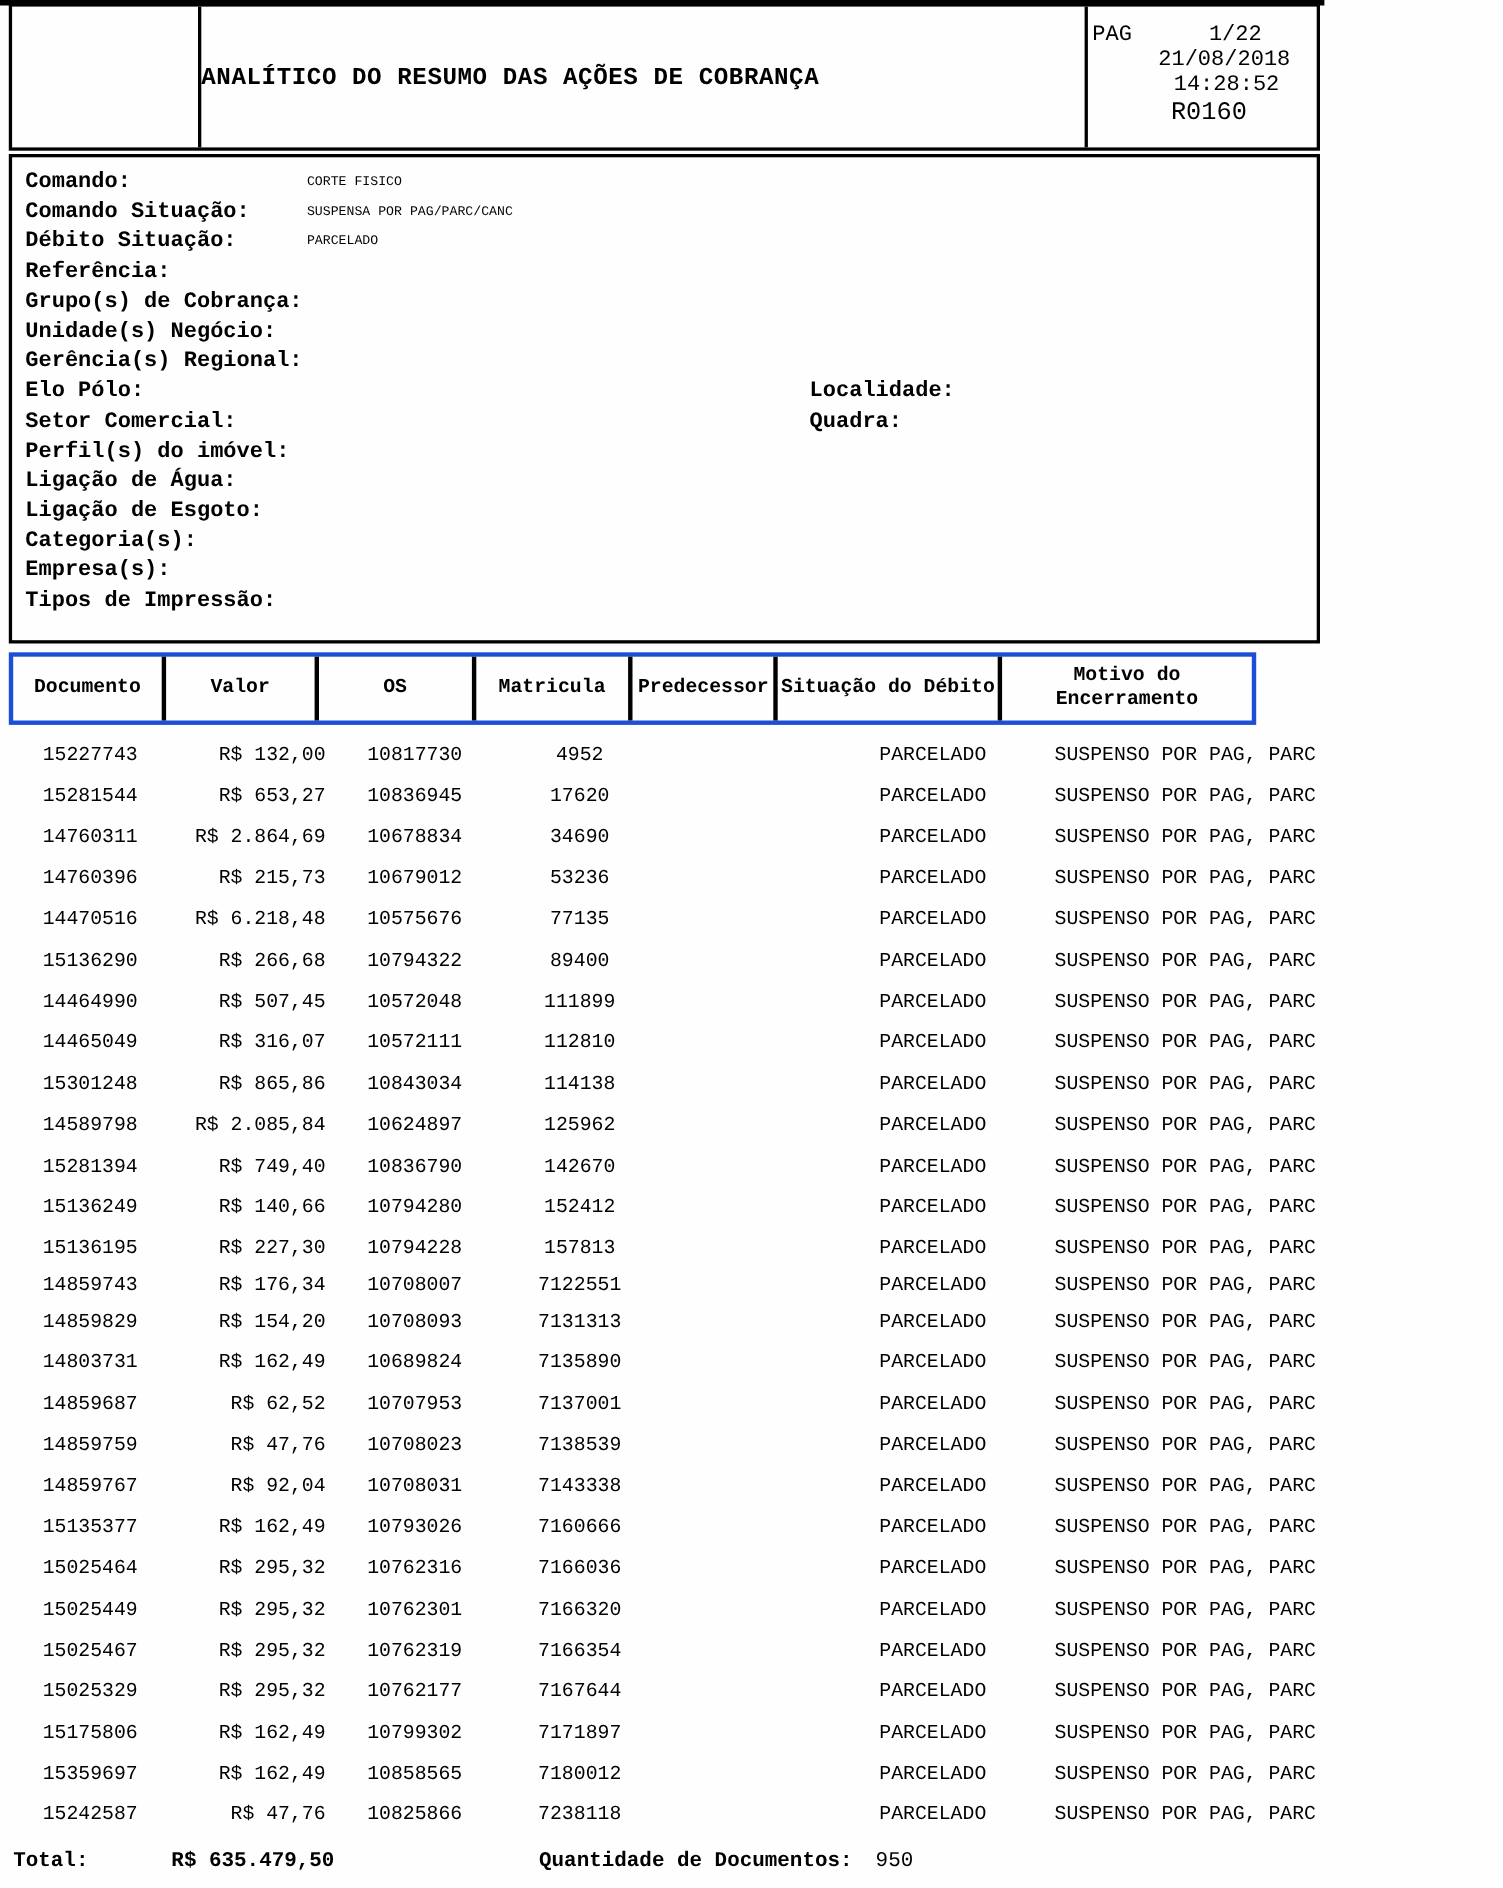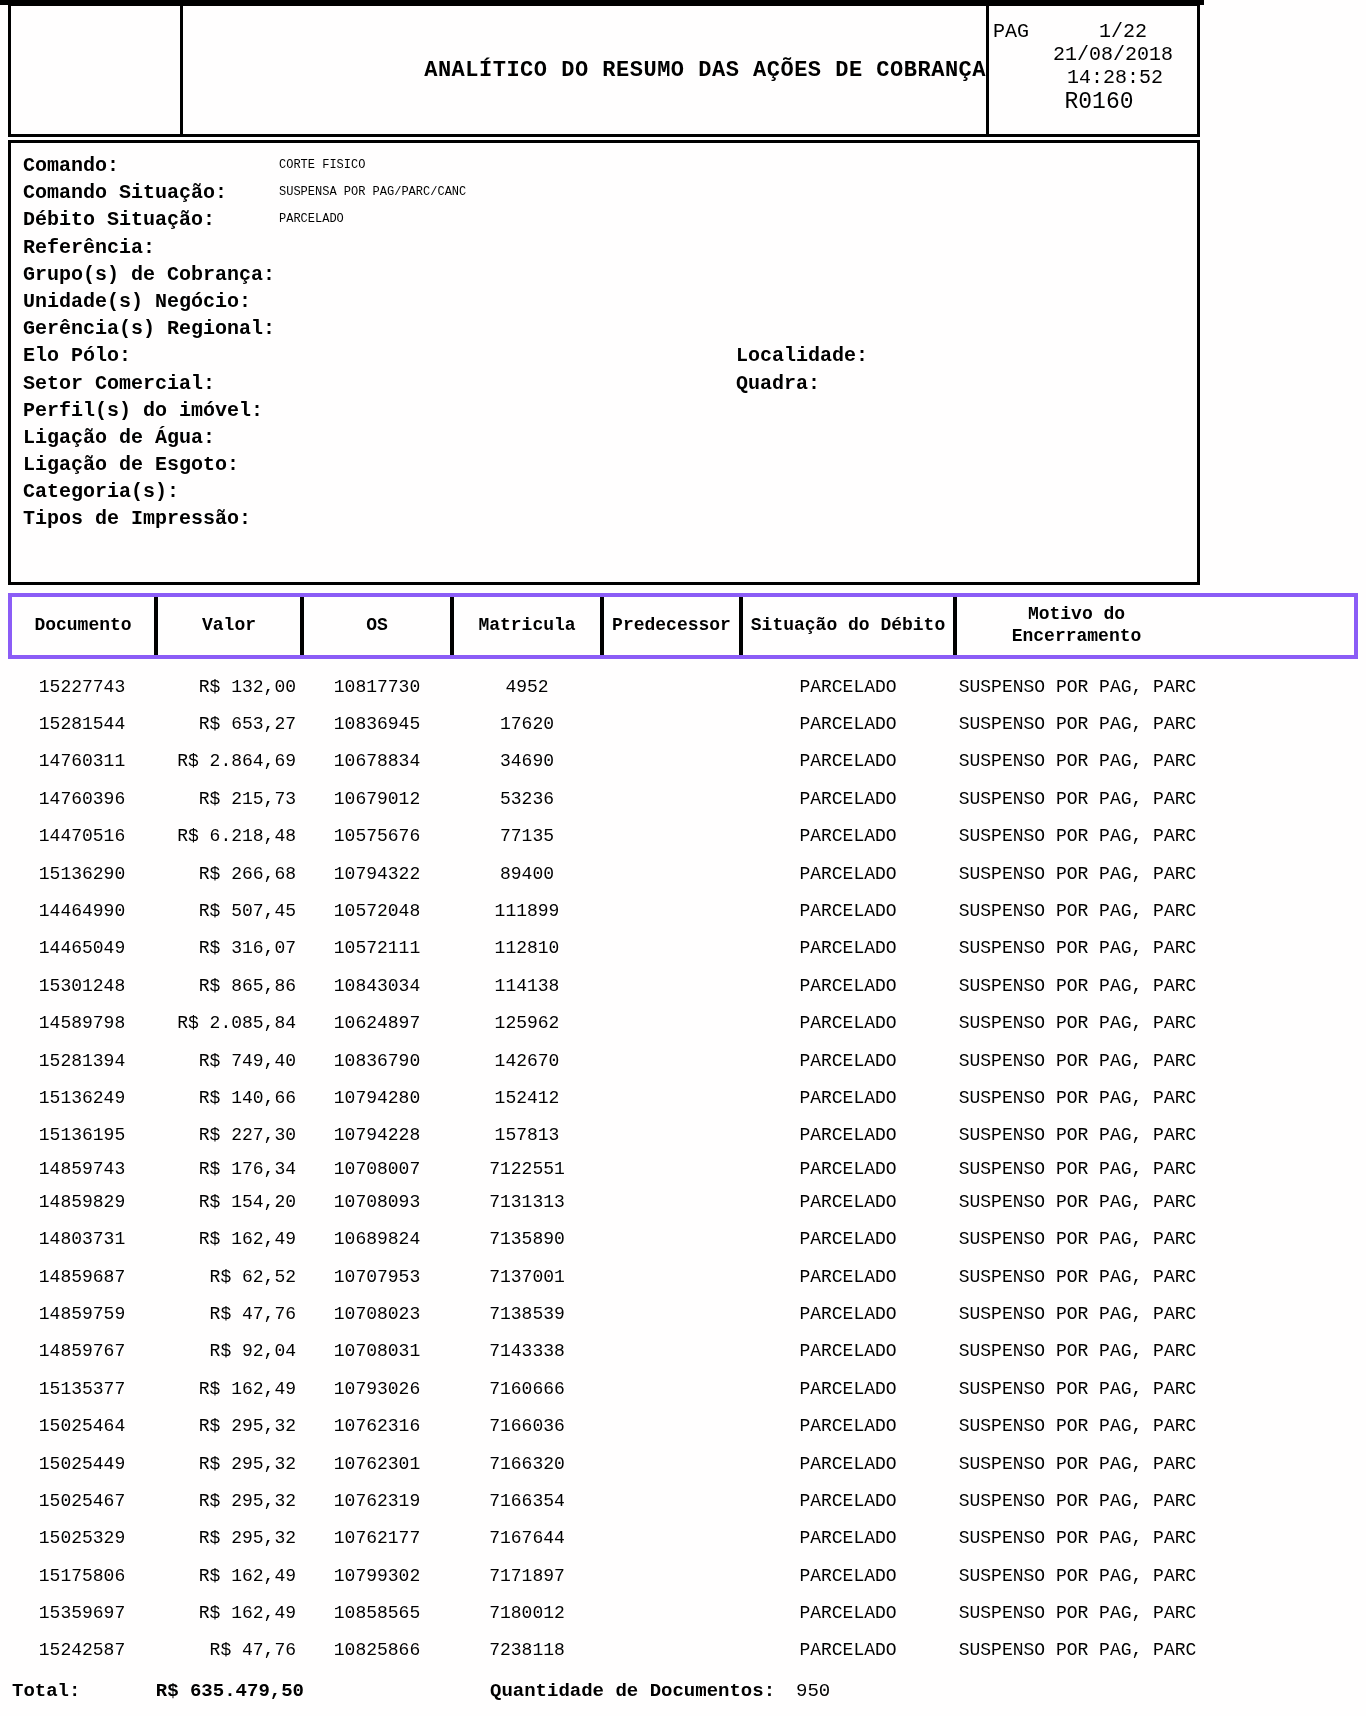--- a/index.html
+++ b/index.html
@@ -8,41 +8,41 @@
     font-family:"Liberation Mono","DejaVu Sans Mono",monospace;color:#000;
     overflow:hidden;
   }
   .topbar{position:absolute;left:0;top:0;width:1204px;height:5px;background:#000;}
   
   .header-box{
     position:absolute;left:8px;top:3px;width:1192px;height:134px;
     border:3px solid #000;box-sizing:border-box;display:flex;
   }
   .hb-left{width:172px;border-right:3px solid #000;box-sizing:border-box;}
-  .hb-center{flex:1;display:flex;align-items:center;justify-content:flex-end;border-right:3px solid #000;box-sizing:border-box;}
+  .hb-center{flex:1;display:flex;align-items:center;justify-content:flex-start;border-right:3px solid #000;box-sizing:border-box;}
   .hb-title{font-weight:bold;font-size:22px;letter-spacing:.5px;white-space:nowrap;}
   .hb-right{width:208px;box-sizing:border-box;padding:3px 6px 0 4px;display:flex;flex-direction:column;justify-content:center;padding-bottom:8px;}
   .pag-line{display:flex;font-size:20px;}
   .pag-num{margin-left:auto;margin-right:44px;}
   .date-line{font-size:20px;text-align:right;padding-right:18px;}
   .time-line{font-size:20px;text-align:right;padding-right:28px;}
   .code-line{font-size:23px;text-align:center;padding-left:14px;}
   
   .filter-box{
     position:absolute;left:8px;top:140px;width:1192px;height:445px;
     border:3px solid #000;box-sizing:border-box;padding-top:9px;
   }
   .frow{position:relative;height:27.2px;line-height:27.2px;white-space:nowrap;}
   .flabel{position:absolute;left:12px;font-weight:bold;font-size:20px;}
   .fvalue{position:absolute;left:268px;font-size:12px;}
   .flabel2{position:absolute;left:725px;font-weight:bold;font-size:20px;}
   
   .table-header{
-    position:absolute;left:8px;top:593px;width:1350px;height:66px;
-    border:4px solid #8b5cf6;box-sizing:border-box;display:flex;
+    position:absolute;left:8px;top:593px;width:1134px;height:66px;
+    border:4px solid #1d4ed8;box-sizing:border-box;display:flex;
   }
   .hc{box-sizing:border-box;border-left:4px solid #000;display:flex;align-items:center;justify-content:center;
       text-align:center;font-weight:bold;font-size:18px;line-height:1.2;}
   .h0{width:142px;border-left:none;}
   .h1{width:146px;}.h2{width:150px;}.h3{width:150px;}.h4{width:139px;}.h5{width:214px;}.h6{width:243px;}
   .hc .wrapcap{display:inline-block;max-width:160px;}
   
   .table-body{position:absolute;left:8px;top:668px;width:1192px;}
   .trow{display:flex;height:37.4px;align-items:center;}
   .trow.tight{height:29px;}
@@ -118,20 +118,23 @@
       <div class="frow">
         <span class="flabel">Ligação de Água:</span>
       </div>
       <div class="frow">
         <span class="flabel">Ligação de Esgoto:</span>
       </div>
       <div class="frow">
         <span class="flabel">Categoria(s):</span>
       </div>
       <div class="frow">
+        <span class="flabel">Empresa(s):</span>
+      </div>
+      <div class="frow">
         <span class="flabel">Tipos de Impressão:</span>
       </div>
     </div>
 
   <div class="table-header">
     <div class="hc h0">Documento</div>
     <div class="hc h1">Valor</div>
     <div class="hc h2">OS</div>
     <div class="hc h3">Matricula</div>
     <div class="hc h4">Predecessor</div>

